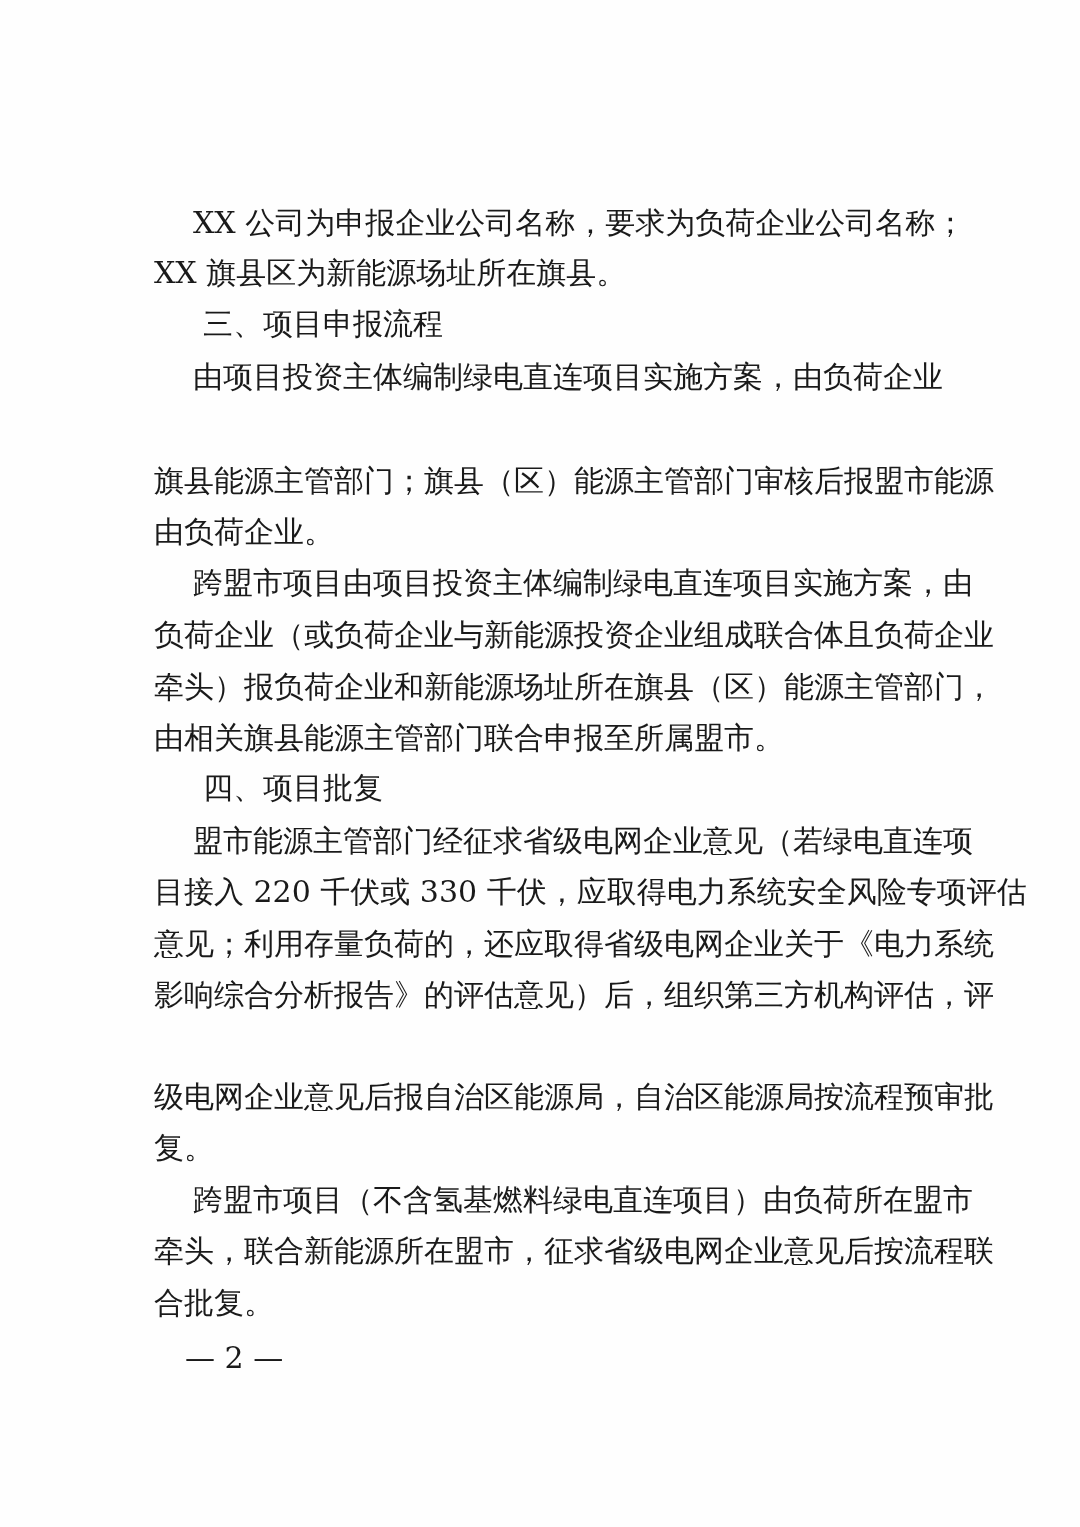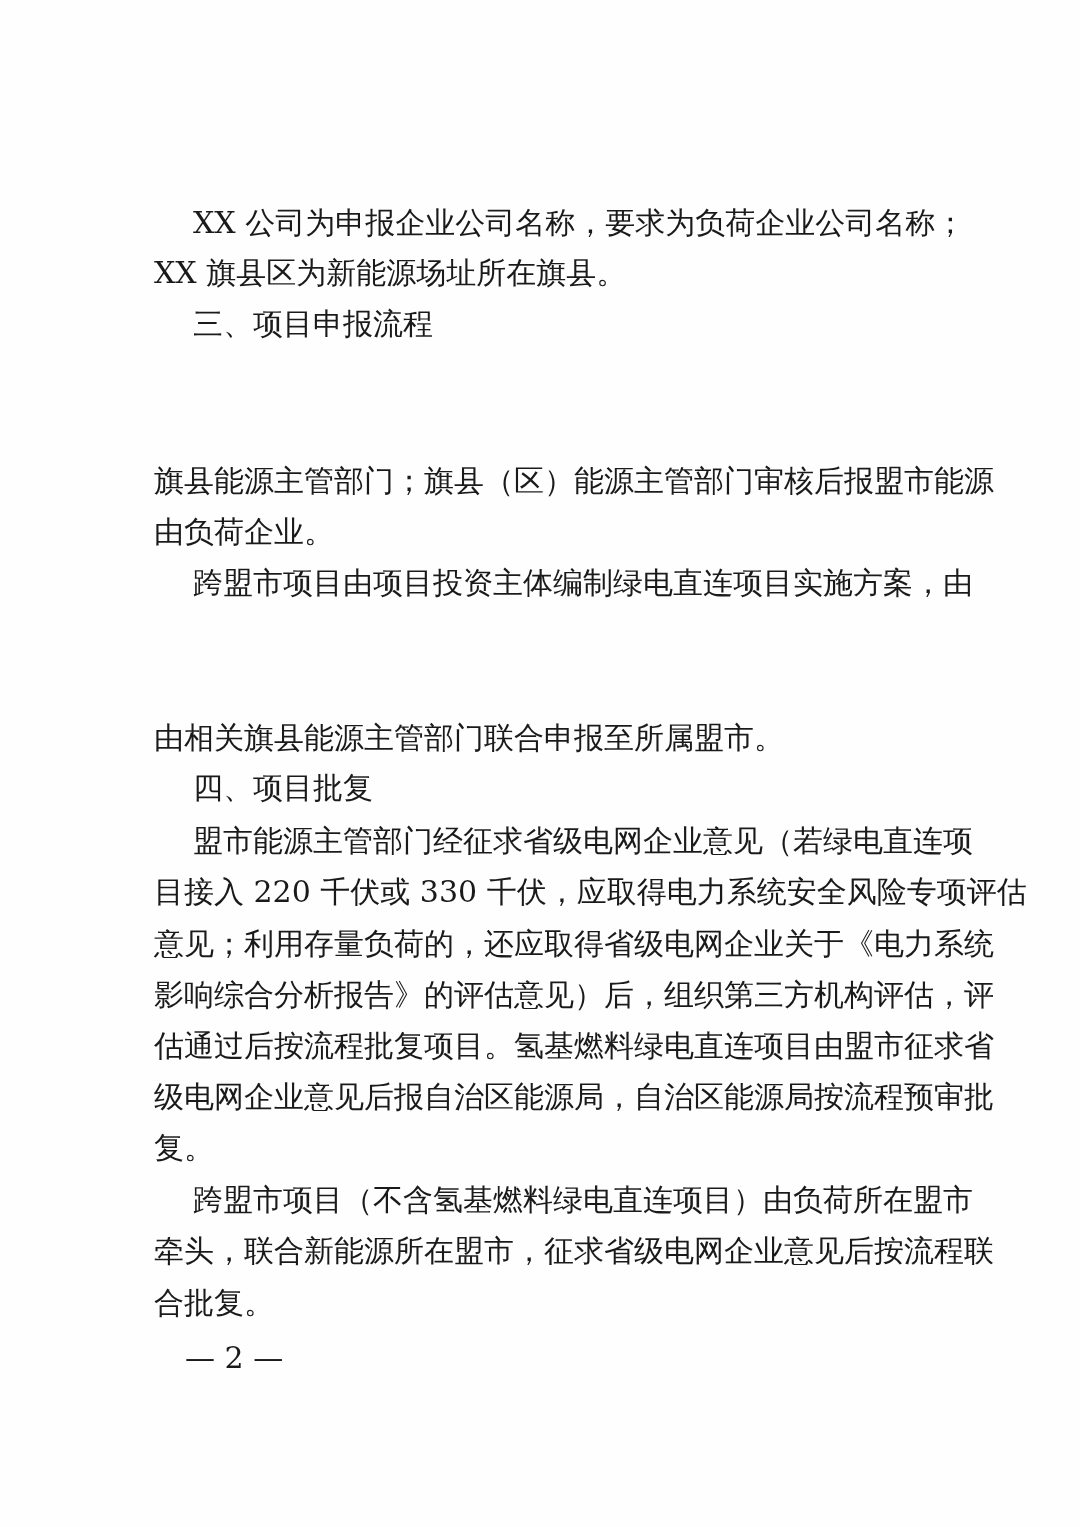--- a/index.html
+++ b/index.html
@@ -3,39 +3,41 @@
 <meta charset="utf-8">
 <style>
   html, body { margin:0; padding:0; background:#ffffff; }
   body { width:1080px; height:1527px; position:relative; overflow:hidden;
          font-family:"DejaVu Serif","Liberation Serif",serif; color:#1a1a1a; }
   .page { position:absolute; left:0; top:0; width:1080px; height:1527px; background:#fefefe; }
   .line { position:absolute; left:154px; width:800px; height:52px; font-size:30px; line-height:52px;
           white-space:nowrap; letter-spacing:0px; }
   .line.justify { text-align:justify; text-align-last:justify; }
   .line.indent { left:193px; width:744px; }
-  .heading { font-family:"DejaVu Sans","Liberation Sans",sans-serif; font-weight:normal; font-size:30px; }
+  .heading { font-family:"DejaVu Sans","Liberation Sans",sans-serif; font-weight:normal; font-size:30px;margin-left:10px; }
   .pagenum { position:absolute; left:185px; top:1338px; font-size:30px; line-height:40px; white-space:nowrap; }
 </style>
 </head>
 <body>
 
 <div class="page">
   <div class="line indent justify" style="top:197px">XX 公司为申报企业公司名称，要求为负荷企业公司名称；</div>
   <div class="line" style="top:247px">XX 旗县区为新能源场址所在旗县。</div>
   <div class="line indent heading" style="top:298px">三、项目申报流程</div>
+  <div class="line indent justify" style="top:351px">由项目投资主体编制绿电直连项目实施方案，由负荷企业</div>
   <div class="line justify" style="top:455px">旗县能源主管部门；旗县（区）能源主管部门审核后报盟市能源</div>
   <div class="line" style="top:506px">由负荷企业。</div>
   <div class="line indent justify" style="top:557px">跨盟市项目由项目投资主体编制绿电直连项目实施方案，由</div>
+  <div class="line justify" style="top:609px">负荷企业（或负荷企业与新能源投资企业组成联合体且负荷企业</div>
+  <div class="line justify" style="top:661px">牵头）报负荷企业和新能源场址所在旗县（区）能源主管部门，</div>
   <div class="line indent heading" style="top:762px">四、项目批复</div>
   <div class="line" style="top:712px">由相关旗县能源主管部门联合申报至所属盟市。</div>
   <div class="line indent justify" style="top:815px">盟市能源主管部门经征求省级电网企业意见（若绿电直连项</div>
   <div class="line justify" style="top:866px">目接入 220 千伏或 330 千伏，应取得电力系统安全风险专项评估</div>
   <div class="line justify" style="top:918px">意见；利用存量负荷的，还应取得省级电网企业关于《电力系统</div>
   <div class="line justify" style="top:969px">影响综合分析报告》的评估意见）后，组织第三方机构评估，评</div>
-  <div class="line justify" style="top:1020px">估通过后按流程批复项目。氢基燃料绿电直连项目由盟市征求省</div>
   <div class="line justify" style="top:1071px">级电网企业意见后报自治区能源局，自治区能源局按流程预审批</div>
   <div class="line" style="top:1122px">复。</div>
   <div class="line indent justify" style="top:1174px">跨盟市项目（不含氢基燃料绿电直连项目）由负荷所在盟市</div>
   <div class="line justify" style="top:1225px">牵头，联合新能源所在盟市，征求省级电网企业意见后按流程联</div>
   <div class="line" style="top:1277px">合批复。</div>
   <div class="pagenum">— 2 —</div>
 </div>
 
 </body></html>

